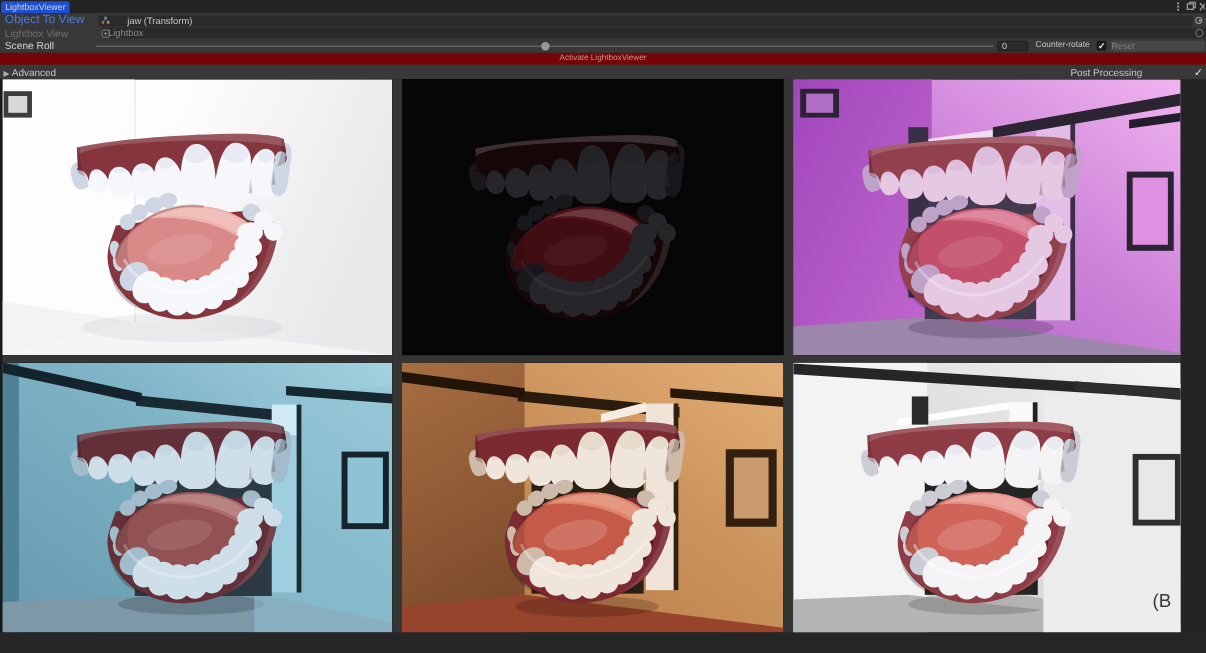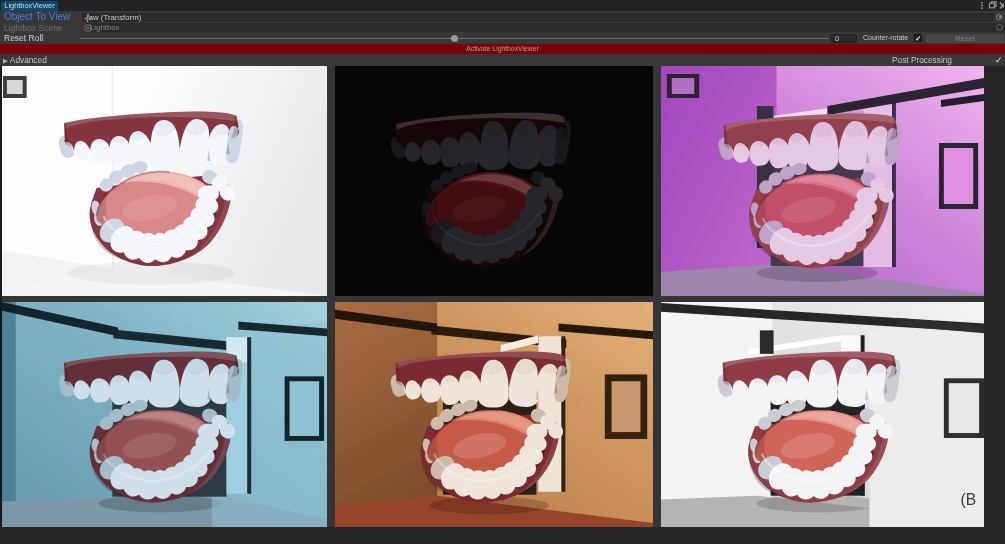--- a/index.html
+++ b/index.html
@@ -9,59 +9,59 @@
 
 .c1{--gum:#85353e;--gumd:#67252c;--tooth:#f5f7fb;--toothb:#cdd6e2;--toothsh:#c5cede;--tongue:#d98a88;--tonguehi:#eeb4ae;--rim:rgba(255,255,255,0.4);--thi:rgba(255,255,255,0.10)}
 .c2{--gum:#150607;--gumd:#0a0203;--tooth:#26262a;--toothb:#18181c;--toothsh:#1b1b1f;--tongue:#400d12;--tonguehi:#4e1117;--rim:rgba(255,255,255,0.05);--thi:rgba(255,255,255,0.04)}
 .c3{--gum:#92404e;--gumd:#5e2430;--tooth:#e5c8e2;--toothb:#bfa2c8;--toothsh:#c5a0cb;--tongue:#c2506a;--tonguehi:#d8708a;--rim:rgba(255,255,255,0.3);--thi:rgba(255,255,255,0.10)}
 .c4{--gum:#63303a;--gumd:#41202a;--tooth:#cfdfe9;--toothb:#a3bccb;--toothsh:#a8c0d0;--tongue:#925254;--tonguehi:#ab6a6a;--rim:rgba(255,255,255,0.25);--thi:rgba(255,255,255,0.10)}
 .c5{--gum:#7b2a31;--gumd:#4c181c;--tooth:#efe5da;--toothb:#cdbaa8;--toothsh:#d2bfae;--tongue:#c65a48;--tonguehi:#e08468;--rim:rgba(255,255,255,0.3);--thi:rgba(255,255,255,0.16)}
 .c6{--gum:#8e3c45;--gumd:#5e2329;--tooth:#f4f4f7;--toothb:#ccccd4;--toothsh:#c9cedd;--tongue:#d06459;--tonguehi:#e8948a;--rim:rgba(255,255,255,0.4);--thi:rgba(255,255,255,0.15)}
 </style></head><body>
 
 <div class="abs" style="left:0;top:0;width:1005px;height:11px;background:#232323"></div>
-<div class="abs" style="left:1px;top:1px;width:57px;height:10px;background:#0c4a6e;border-radius:2px 2px 0 0;color:#d8d8d8;font-size:7.4px;line-height:10.5px;text-align:center">LightboxViewer</div>
+<div class="abs" style="left:1px;top:1px;width:57px;height:10px;background:#1d4ed8;border-radius:2px 2px 0 0;color:#d8d8d8;font-size:7.4px;line-height:10.5px;text-align:center">LightboxViewer</div>
 <svg class="abs" style="left:976px;top:1px" width="28" height="9" viewBox="0 0 28 9">
 <g fill="#9a9a9a">
       <rect x="5" y="1" width="1.6" height="1.6"></rect>
       <rect x="5" y="3.7" width="1.6" height="1.6"></rect>
       <rect x="5" y="6.4" width="1.6" height="1.6"></rect>
     </g>
 <g stroke="#9a9a9a" fill="none" stroke-width="1.1">
       <rect x="13.5" y="2.2" width="5" height="4.6"></rect>
       <path d="M15.5,2.2 V0.8 H20 V5.4 H18.6"></path>
     </g>
 <path d="M24,1.5 L29,7.5 M29,1.5 L24,7.5" stroke="#9a9a9a" stroke-width="1.2"></path>
 </svg>
 
 <div class="abs" style="left:0;top:11px;width:1005px;height:55px;background:#383838"></div>
 <div class="abs" style="left:4px;top:12px;width:120px;height:10px;color:#4a7ce8;font-size:10px;line-height:10px">Object To View</div>
-<div class="abs" style="left:82px;top:12.5px;width:912px;height:9px;background:#2a2a2a;border-radius:2px;color:#c8c8c8;font-size:7.8px;line-height:9px;padding-left:5px">jaw (Transform)</div>
+<div class="abs" style="left:82px;top:12.5px;width:912px;height:9px;background:#2a2a2a;border-radius:2px;color:#c8c8c8;font-size:7.8px;line-height:9px;padding-left:24px">jaw (Transform)</div>
 <svg class="abs" style="left:84px;top:13px" width="8" height="8" viewBox="0 0 8 8">
     <circle cx="4" cy="2" r="1.2" fill="#5b81d8"></circle>
     <circle cx="1.8" cy="5.8" r="1.2" fill="#c05a50"></circle>
     <circle cx="6.2" cy="5.8" r="1.2" fill="#7aa54e"></circle>
     <path d="M4,2 L1.8,5.8 M4,2 L6.2,5.8" stroke="#999" stroke-width="0.5"></path>
   </svg>
 <div class="abs" style="left:996px;top:13.5px;width:6px;height:6px;border:1px solid #8a8a8a;border-radius:50%"></div>
 <div class="abs" style="left:998.5px;top:16px;width:2px;height:2px;background:#9a9a9a;border-radius:50%"></div>
-<div class="abs" style="left:4px;top:22.5px;width:120px;height:10px;color:#6f6f6f;font-size:8.5px;line-height:10px">Lightbox Scene</div>
+<div class="abs" style="left:4px;top:22.5px;width:120px;height:10px;color:#6f6f6f;font-size:8.5px;line-height:10px">Lightbox View</div>
 <div class="abs" style="left:84px;top:23px;width:984px;height:9px;background:#2a2a2a;border-radius:2px;color:#8a8a8a;font-size:7.8px;line-height:9px;padding-left:6px">Lightbox</div>
 <svg class="abs" style="left:84px;top:23.5px" width="8" height="8" viewBox="0 0 8 8">
     <rect x="1" y="1" width="6" height="6" rx="1" fill="none" stroke="#8a8a8a" stroke-width="0.8"></rect>
     <path d="M2.5,4 L5.5,4 M4,2.5 L4,5.5" stroke="#8a8a8a" stroke-width="0.8"></path>
   </svg>
 <div class="abs" style="left:996px;top:24px;width:7px;height:7px;border:1px solid #6a6a6a;border-radius:50%"></div>
-<div class="abs" style="left:4px;top:33px;width:120px;height:10px;color:#d2d2d2;font-size:8.5px;line-height:10px">Reset Roll</div>
+<div class="abs" style="left:4px;top:33px;width:120px;height:10px;color:#d2d2d2;font-size:8.5px;line-height:10px">Scene Roll</div>
 <div class="abs" style="left:80px;top:37.5px;width:748px;height:1.5px;background:#6e6e6e"></div>
 <div class="abs" style="left:451px;top:34.5px;width:7px;height:7px;background:#999;border-radius:50%"></div>
 <div class="abs" style="left:831px;top:33.5px;width:26px;height:9px;background:#2a2a2a;border:1px solid #212121;border-radius:2px;color:#d2d2d2;font-size:7.5px;line-height:8px;padding-left:3px">0</div>
 <div class="abs" style="left:863px;top:33px;width:60px;height:10px;color:#c8c8c8;font-size:7px;line-height:10px;white-space:nowrap">Counter-rotate</div>
 <div class="abs" style="left:914px;top:34px;width:8px;height:8px;background:#1d1d1d;border:1px solid #141414;border-radius:1.5px;color:#f2f2f2;font-size:7.5px;line-height:8px;text-align:center;font-weight:bold">✓</div>
-<div class="abs" style="left:926px;top:33.5px;width:78px;height:9.5px;background:#464646;border-radius:2px;color:#828282;font-size:7.5px;line-height:9.5px;text-align:center">Reset</div>
+<div class="abs" style="left:926px;top:33.5px;width:78px;height:9.5px;background:#464646;border-radius:2px;color:#828282;font-size:7.5px;line-height:9.5px;">Reset</div>
 <div class="abs" style="left:0;top:44px;width:1005px;height:10px;background:#740606;color:#cf9090;font-size:6.8px;line-height:10.5px;text-align:center">Activate LightboxViewer</div>
 <div class="abs" style="left:0;top:54px;width:1005px;height:12px;background:#383838"></div>
 <div class="abs" style="left:3px;top:55px;width:100px;height:11px;color:#c8c8c8;font-size:8.3px;line-height:11px"><span style="font-size:6.5px;color:#b0b0b0">▶</span> Advanced</div>
 <div class="abs" style="left:880px;top:55px;width:84px;height:11px;color:#c8c8c8;font-size:8.3px;line-height:11px;text-align:center">Post Processing</div>
 <div class="abs" style="left:995px;top:55px;width:10px;height:11px;color:#e8e8e8;font-size:9px;line-height:11px">✓</div>
 
 <div class="abs" style="left:0;top:66px;width:1005px;height:478px;background:#353535"></div>
 <div class="abs" style="left:0;top:527px;width:1005px;height:17px;background:#262626"></div>
 <div class="abs" style="left:984px;top:66px;width:21px;height:461px;background:#242424"></div>
 <div class="abs" style="left:0;top:66px;width:2px;height:461px;background:#1a1a1a"></div>

